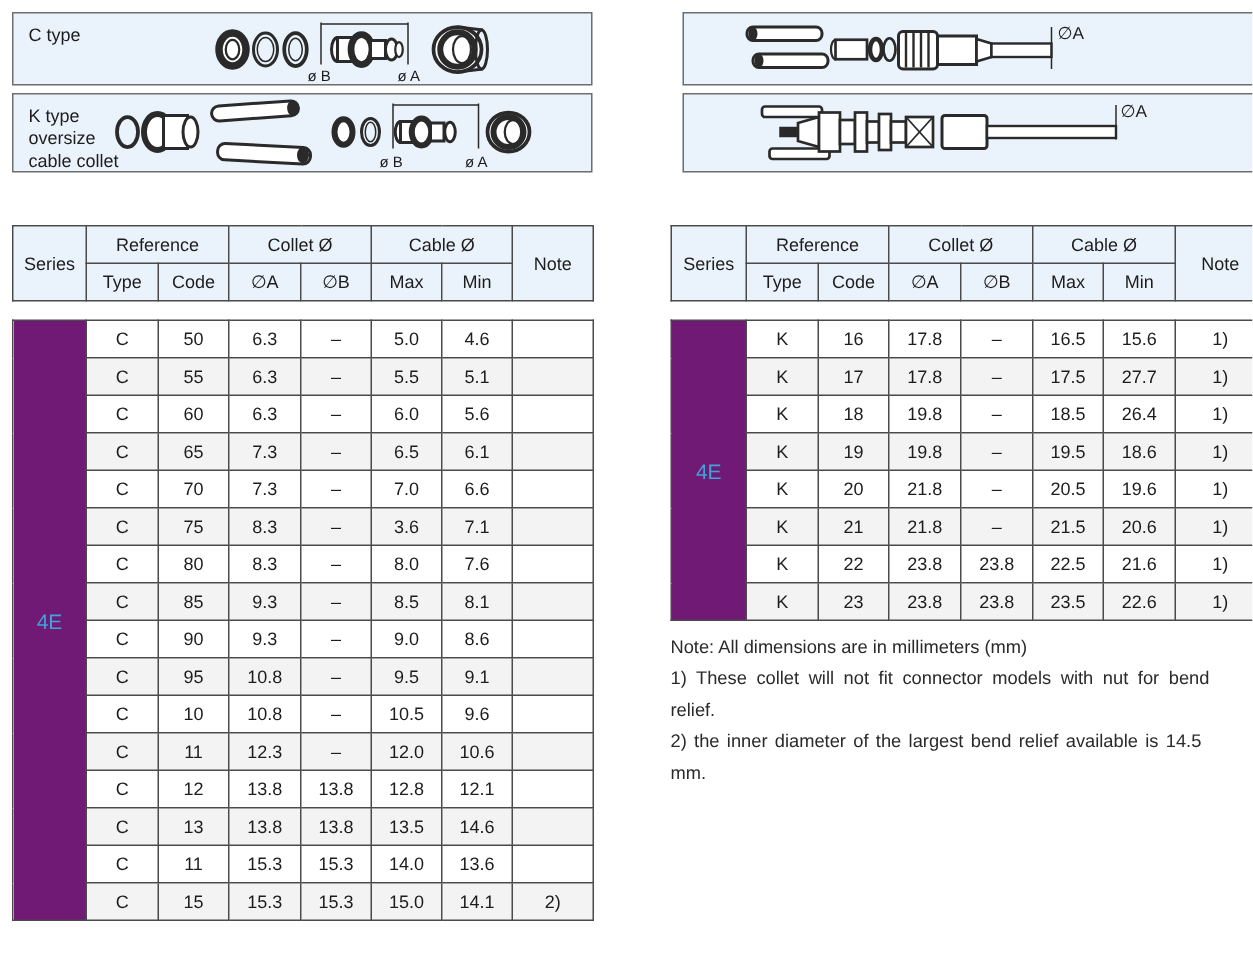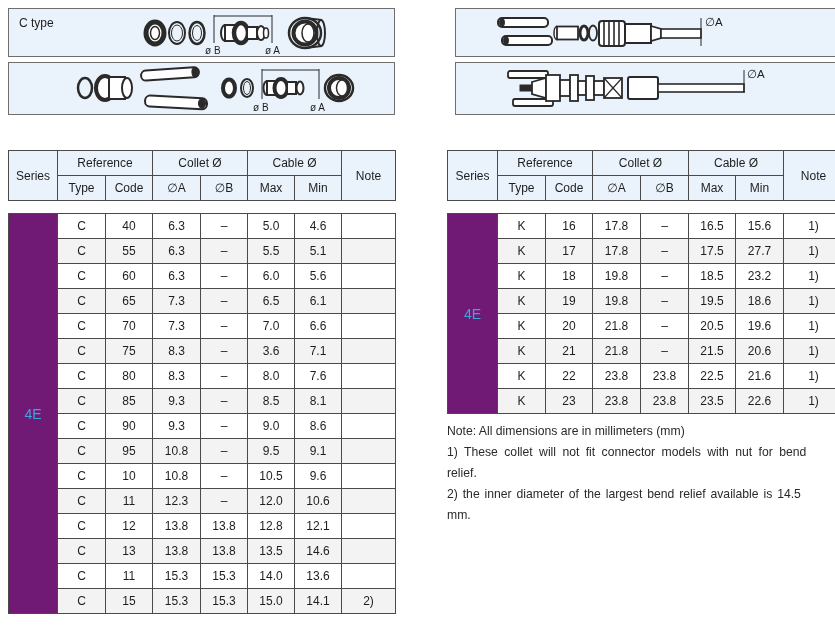--- a/index.html
+++ b/index.html
@@ -71,20 +71,25 @@
       <ellipse class="fw" cx="299" cy="24" rx="6" ry="9" stroke-width="1.5"></ellipse>
       <line class="ln" x1="296" y1="9" x2="313" y2="11" stroke-width="2"></line>
       <line class="ln" x1="296" y1="39" x2="313" y2="37" stroke-width="2"></line>
       <ellipse class="ln" cx="312" cy="24" rx="4" ry="13" stroke-width="2"></ellipse>
       <text class="dim-text" x="196" y="45">ø B</text>
       <text class="dim-text" x="256" y="45">ø A</text>
     </svg>
   </div>
 
   <div class="panel" style="left:8px; top:62px; width:387px; height:53px;">
+    <div class="panel-label">
+      <div>K type</div>
+      <div>oversize</div>
+      <div>cable collet</div>
+    </div>
     <svg width="384" height="50" viewBox="0 0 384 50">
       <ellipse class="ln" cx="76" cy="25" rx="7" ry="10" stroke-width="2.5"></ellipse>
       <ellipse class="fw" cx="96" cy="25" rx="9" ry="12" stroke-width="4"></ellipse>
       <rect class="fw" x="100" y="14" width="16" height="22" stroke-width="2"></rect>
       <ellipse class="fw" cx="118" cy="25" rx="5" ry="10" stroke-width="2"></ellipse>
 
       <g transform="rotate(-4 160 11)">
         <rect class="fw" x="132" y="6" width="58" height="10" rx="5" stroke-width="2"></rect>
         <ellipse class="fd" cx="186" cy="11" rx="3" ry="4.5" stroke-width="1"></ellipse>
       </g>
@@ -209,21 +214,21 @@
         <col style="width:48px">
         <col style="width:47px">
         <col style="width:47px">
         <col style="width:47px">
         <col style="width:54px">
       </colgroup>
     <tbody>
         <tr>
           <td rowspan="16" class="series-cell" style="color: rgb(63, 163, 220);">4E</td>
           <td>C</td>
-          <td>40</td>
+          <td>50</td>
           <td>6.3</td>
           <td>–</td>
           <td>5.0</td>
           <td>4.6</td>
           <td></td>
         </tr>
         <tr>
           <td>C</td>
           <td>55</td>
           <td>6.3</td>
@@ -421,21 +426,21 @@
           <td>17.5</td>
           <td>27.7</td>
           <td>1)</td>
         </tr>
         <tr>
           <td>K</td>
           <td>18</td>
           <td>19.8</td>
           <td>–</td>
           <td>18.5</td>
-          <td>23.2</td>
+          <td>26.4</td>
           <td>1)</td>
         </tr>
         <tr>
           <td>K</td>
           <td>19</td>
           <td>19.8</td>
           <td>–</td>
           <td>19.5</td>
           <td>18.6</td>
           <td>1)</td>

